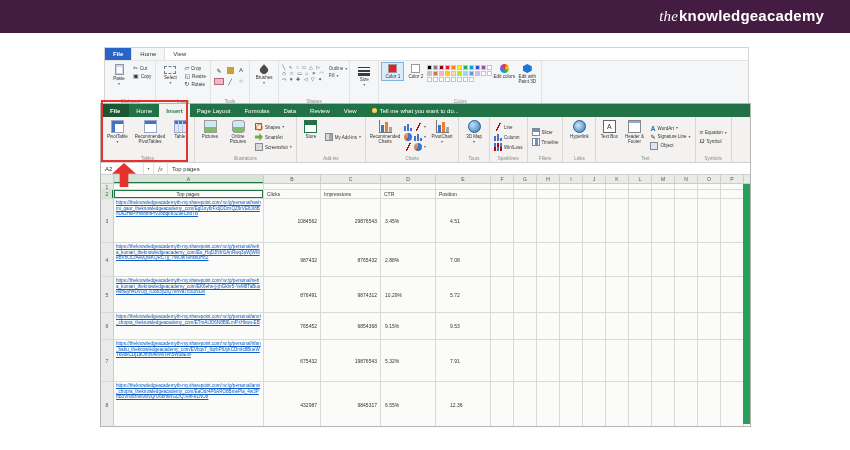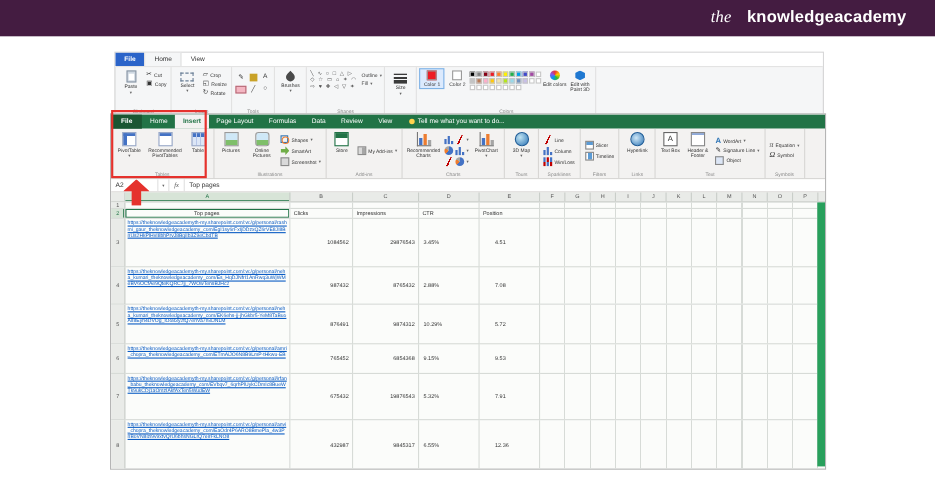--- a/index.html
+++ b/index.html
@@ -2,21 +2,21 @@
 <html><head>
 <meta charset="utf-8">
 <style>
   html,body{margin:0;padding:0;background:#fff}
   .canvas{position:relative;width:850px;height:450px;background:#fff;overflow:hidden;
           font-family:"Liberation Sans",sans-serif;-webkit-font-smoothing:antialiased}
 
   
   .banner{position:absolute;left:0;top:0;right:0;height:33px;background:#441c41}
   .brand{position:absolute;right:26px;top:7px;color:#fff;font-size:15px;letter-spacing:.2px}
-  .brand .the{font-family:"Liberation Serif",serif;font-style:italic;font-weight:400;margin-right:14px}
+  .brand .the{font-family:"Liberation Serif",serif;font-style:italic;font-weight:400;margin-right:1px}
   .brand .rest{font-weight:700}
 
   
   .paint{position:absolute;left:104px;top:47px;width:645px;height:58px;background:#f5f6f7;
          border:1px solid #d4d4d4;box-sizing:border-box;color:#333}
   .ptabs{height:12px;display:flex;align-items:stretch;background:#fff;border-bottom:1px solid #e3e3e3;font-size:6px}
   .ptab{padding:0 8px;display:flex;align-items:center;color:#333}
   .ptab.file{background:#2b64c9;color:#fff;font-weight:bold}
   .ptab.active{background:#f5f6f7;border-left:1px solid #e0e0e0;border-right:1px solid #e0e0e0}
   .pribbon{display:flex;height:44px;overflow:hidden}

